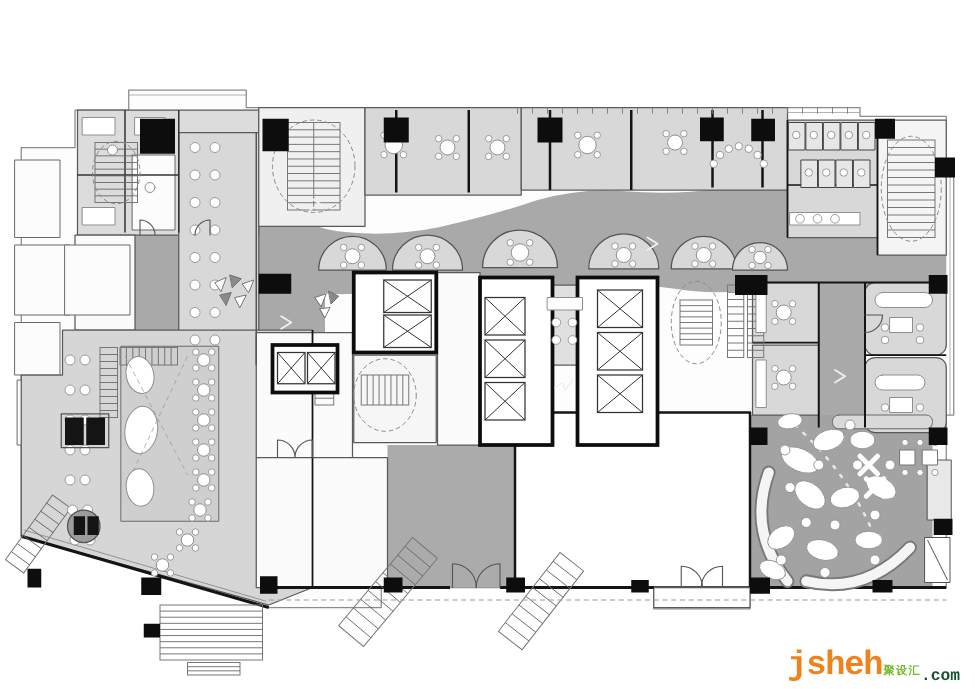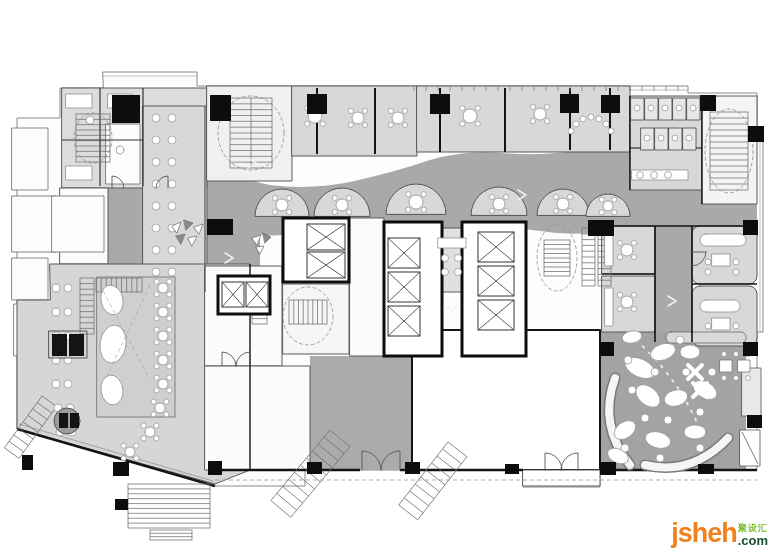--- a/index.html
+++ b/index.html
@@ -1,21 +1,21 @@
 <!DOCTYPE html>
 <html><head>
 <meta charset="utf-8">
 <style>
   html,body{margin:0;padding:0;background:#fff;}
   #stage{position:relative;width:780px;height:551px;background:#fff;overflow:hidden;
-         font-family:Liberation Sans, sans-serif;}
+         font-family:Liberation Mono, monospace;}
   #plan{position:absolute;left:0;top:0;}
   .watermark{position:absolute;right:12px;bottom:4px;display:flex;align-items:flex-end;line-height:1;}
   .wm-brand{font-weight:bold;font-size:27px;letter-spacing:-1px;}
-  .wm-right{display:flex;flex-direction:column;align-items:flex-end;margin-left:1px;}
+  .wm-right{display:flex;flex-direction:row;align-items:flex-start;margin-left:1px;}
   .wm-cjk{font-size:9px;font-weight:bold;letter-spacing:1px;}
   .wm-tld{font-size:13px;font-weight:bold;margin-top:1px;}
 </style>
 </head>
 <body>
 
 <div id="stage">
   <svg id="plan" xmlns="http://www.w3.org/2000/svg" width="780" height="551" viewBox="0 0 780 551">
       <g>
         <polygon fill="#fdfdfd" stroke="#8a8a8a" stroke-width="1" stroke-linejoin="round" stroke-linecap="round" points="103,72 197,72 197,86 688,86 688,93 757,93 757,127 763,127 763,332 757,332 757,470 600,470 600,487 523,487 523,470 305,470 305,486 215,486 17,429 17,118 60,118 60,88 103,88"></polygon>

